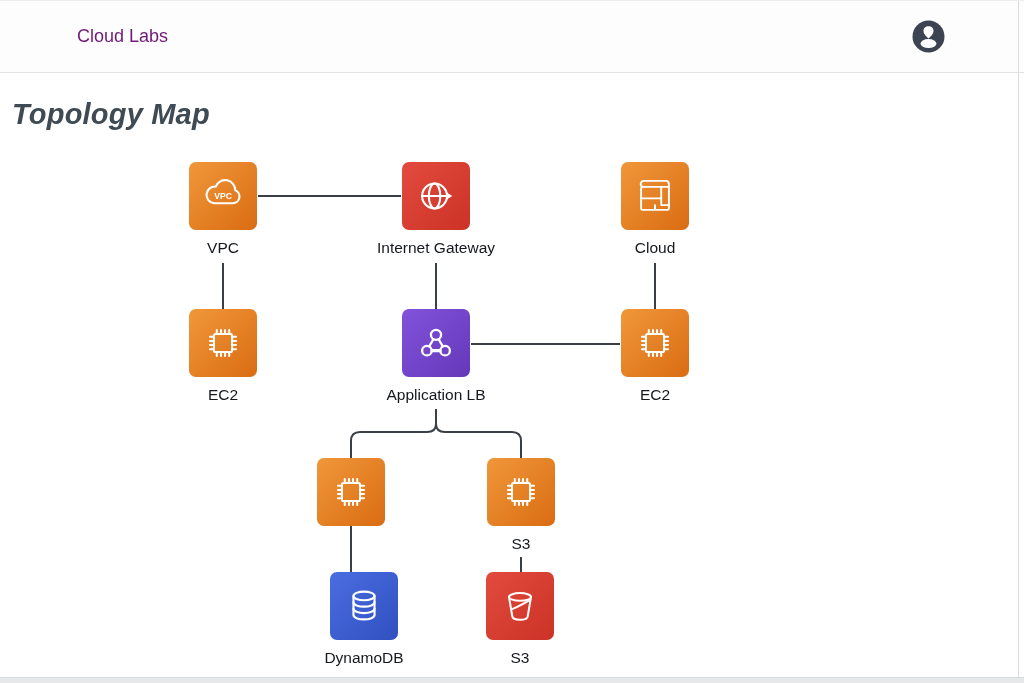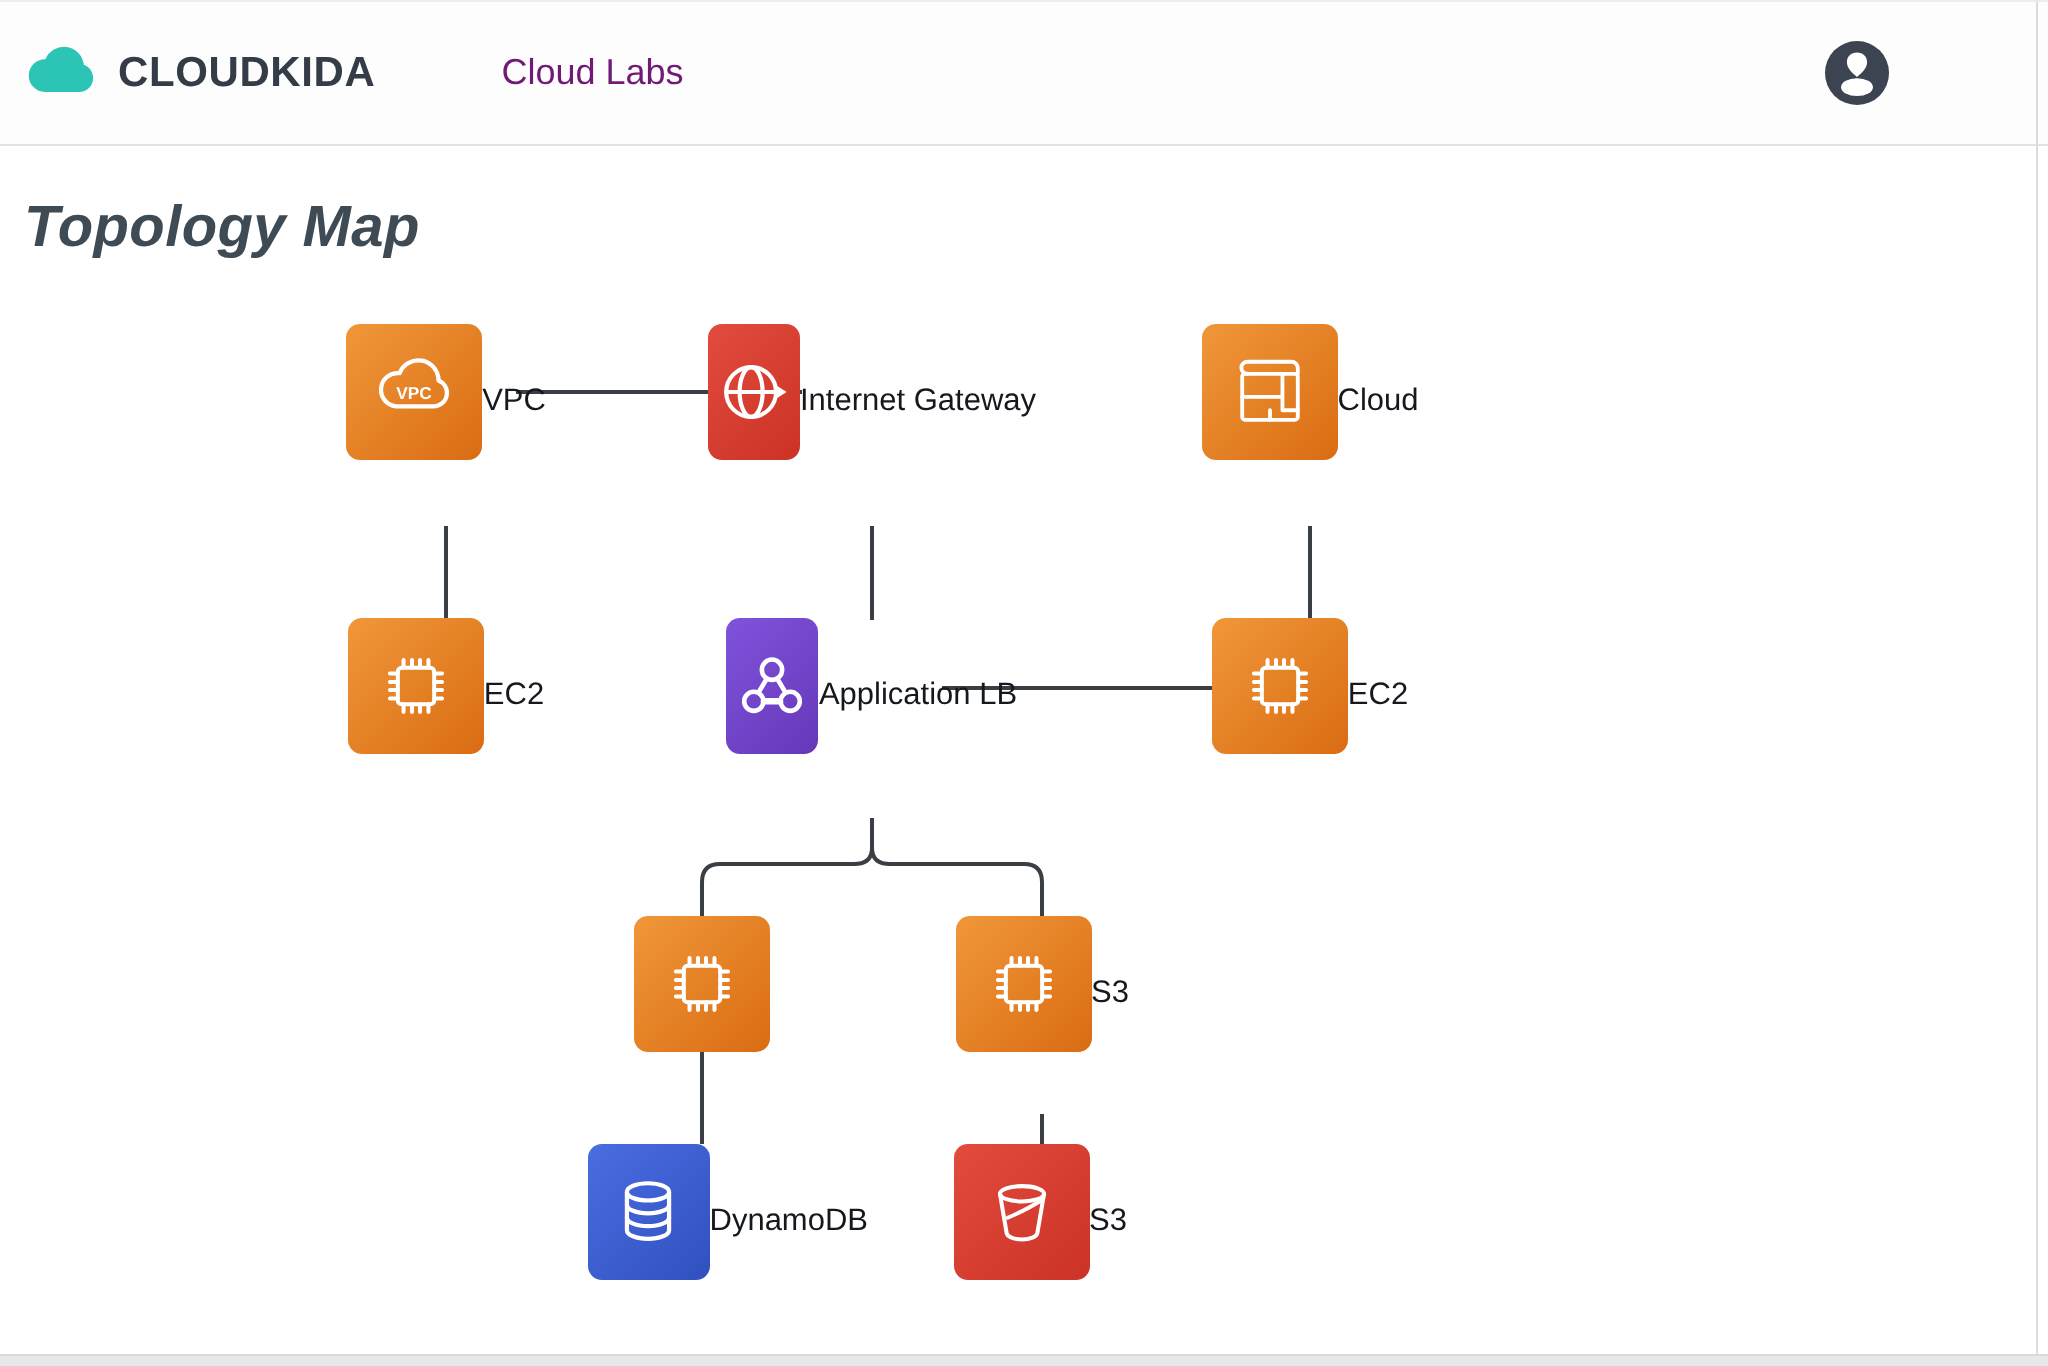--- a/index.html
+++ b/index.html
@@ -18,21 +18,21 @@
   .brand-name{font-size:21px;font-weight:bold;color:#333c47;letter-spacing:.3px;}
   .nav-item{margin-left:63px;font-size:18px;color:#701a75;cursor:pointer;}
   .avatar{margin-left:auto;margin-right:79px;width:33px;height:33px;cursor:pointer;}
   
   .page-title{
     position:absolute;left:12px;top:97px;
     font-size:29px;font-weight:bold;color:#3e4a54;letter-spacing:.2px;font-style:italic;
   }
   
   .connectors{position:absolute;left:0;top:0;width:1024px;height:683px;z-index:1;}
-  .node{position:absolute;width:140px;z-index:2;display:flex;align-items:center;cursor:pointer;justify-content:center;}
+  .node{position:absolute;width:140px;z-index:2;display:flex;flex-direction:column;align-items:center;cursor:pointer;justify-content:center;}
   .icon{
     width:68px;height:68px;border-radius:7px;
     display:flex;align-items:center;justify-content:center;
   }
   .icon svg{display:block;}
   .orange{background:linear-gradient(135deg,#f0973a 0%,#da6c12 100%);}
   .red{background:linear-gradient(135deg,#e24b3e 0%,#cc3226 100%);}
   .purple{background:linear-gradient(135deg,#8153dc 0%,#6537b8 100%);}
   .blue{background:linear-gradient(135deg,#4a6de0 0%,#3150c0 100%);}
   .node-label{margin-top:9px;font-size:15.5px;color:#15181c;text-align:center;white-space:nowrap;min-height:18px;}
@@ -49,28 +49,20 @@
   .pos-s3b {left:450px;top:571px;}
   
   .right-edge{position:absolute;top:0;right:5px;width:1px;height:683px;background:#dcdcde;z-index:3;}
   .bottom-strip{position:absolute;left:0;bottom:0;width:1024px;height:6px;background:#e7e8ea;border-top:1px solid #d9dadc;z-index:3;box-sizing:border-box;}
   svg text{font-family:"Liberation Sans",sans-serif;}
 </style>
 </head>
 <body>
 
 <div class="header">
-  <div class="brand">
-    <span>
-      <svg width="34" height="26" viewBox="0 0 34 26">
-        <path d="M8.5 25h17a7 7 0 0 0 2.4-13.6A10 10 0 0 0 8.7 8.6 7.3 7.3 0 0 0 8.5 25z" fill="#2cc5b5"></path>
-      </svg>
-    </span>
-    <span class="brand-name">CLOUDKIDA</span>
-  </div>
   <span class="nav-item">Cloud Labs</span>
   <span class="avatar">
     <svg width="33" height="33" viewBox="0 0 34 34">
       <circle cx="17" cy="17" r="16.5" fill="#3b4450"></circle>
       <path d="M17 6.5c3 0 5.2 2.1 5.2 4.9 0 3-2.6 5.3-5.2 7.6-2.6-2.3-5.2-4.6-5.2-7.6 0-2.8 2.2-4.9 5.2-4.9z" fill="#ffffff"></path>
       <ellipse cx="17" cy="24.3" rx="8.2" ry="4.6" fill="#ffffff"></ellipse>
     </svg>
   </span>
 </div>
 

